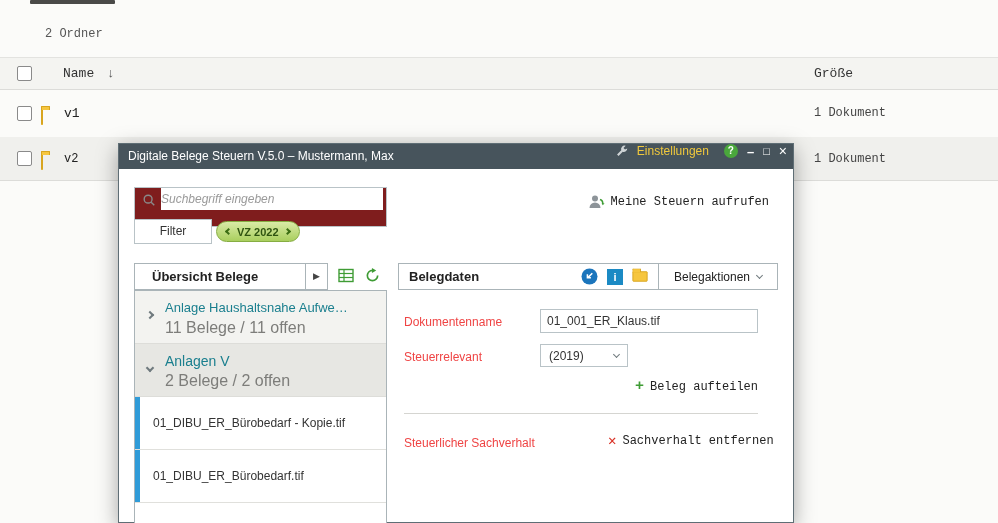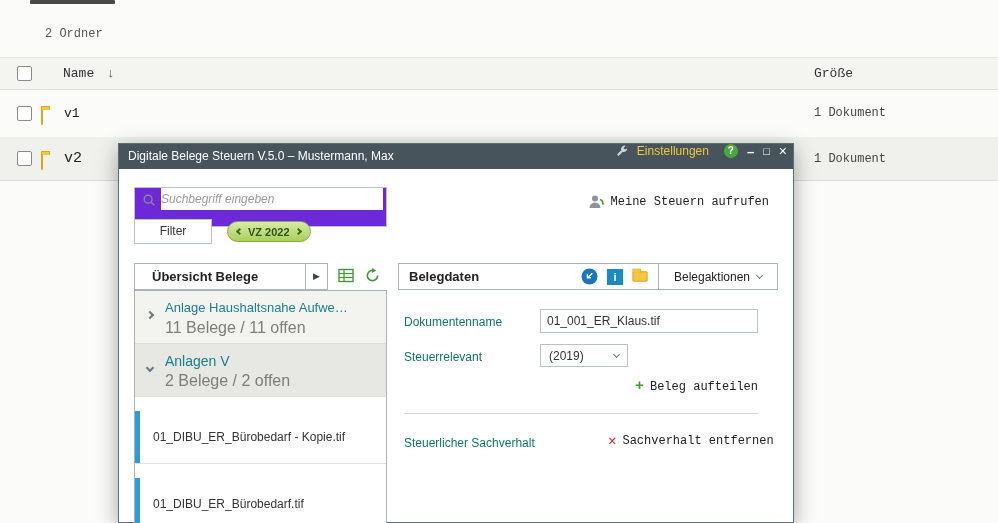--- a/index.html
+++ b/index.html
@@ -20,30 +20,30 @@
   
   .dialog { position:absolute; left:118px; top:143px; width:676px; height:380px; background:#fff;
             border:1px solid #5f6e75; box-shadow:0 6px 20px rgba(0,0,0,.35); }
   .titlebar { position:absolute; left:0; top:0; width:100%; height:25px; background:#47545c; color:#fff; }
   .titlebar .title { position:absolute; left:9px; top:0; line-height:25px; font-size:12px; }
   .tb-controls { position:absolute; right:6px; top:0; height:14px; display:flex; align-items:center; gap:9px; }
   .help-badge { width:14px; height:14px; border-radius:50%; background:#4aa73c; color:#fff; font-size:10px; font-weight:bold;
                 text-align:center; line-height:14px; }
   .win-btn { color:#fff; cursor:default; text-align:center; }
 
-  .searchbox { position:absolute; left:15px; top:43px; width:253px; height:40px; border:1px solid #b9c3c7; background:#6d28d9; }
+  .searchbox { position:absolute; left:15px; top:43px; width:253px; height:40px; border:1px solid #b9c3c7; background:#7f1d1d; }
   .searchbox input { position:absolute; left:26px; top:0; width:222px; height:22px; border:none; outline:none;
                      font-family:"Liberation Sans",sans-serif; font-size:12px; font-style:italic; color:#666; }
   .searchbox input::placeholder { color:#9a9a9a; font-style:italic; }
 
   .flatlink { display:flex; align-items:center; gap:6px; font-size:12px; color:#222; }
 
   .filter-btn { position:absolute; left:15px; top:75px; width:78px; height:25px; background:#fff;
                 border:1px solid #b9c3c7; font-size:12px; text-align:center; line-height:23px; }
-  .vz-pill { position:absolute; left:108px; top:77px; height:21px; border-radius:11px; padding:0 9px;
+  .vz-pill { position:absolute; left:97px; top:77px; height:21px; border-radius:11px; padding:0 9px;
              background:linear-gradient(#d9eaa6,#a9cf5e); border:1px solid #86ad42;
              display:flex; align-items:center; gap:6px; }
   .vz-pill .lbl { font-size:11px; font-weight:bold; color:#2f5410; }
 
   .chev { display:inline-block; width:6px; height:6px; border-right:2px solid #707a7e; border-bottom:2px solid #707a7e; }
   .chev.r { transform:rotate(-45deg); }
   .chev.d { transform:rotate(45deg); }
   .chev.l { transform:rotate(135deg); }
   .chev.green { border-color:#3c6e14; width:5px; height:5px; }
   .chev.small { width:5px; height:5px; border-width:1.5px; }
@@ -51,36 +51,36 @@
   
   .left-panel { position:absolute; left:15px; top:119px; width:253px; height:261px; }
   .lp-header { position:absolute; left:0; top:0; width:194px; height:27px; border:1px solid #aab4b8; background:#fff; display:flex; }
   .lp-header .t { flex:1; font-size:13px; font-weight:bold; line-height:25px; padding-left:17px; color:#222; }
   .lp-expand { width:22px; border-left:1px solid #aab4b8; text-align:center; line-height:25px; font-size:9px; color:#444; }
   .lp-list { position:absolute; left:0; top:27px; width:253px; height:234px; border:1px solid #aab4b8; background:#fff; overflow:hidden; }
   .group { position:relative; height:53px; border-bottom:1px solid #ddddd9; }
   .group .glabel { position:absolute; left:30px; top:9px; font-size:13px; color:#1a7f8e; white-space:nowrap; overflow:hidden; max-width:212px; }
   .group .gcount { position:absolute; left:30px; top:28px; font-size:16px; color:#7d7d7a; }
   .group .gchev { position:absolute; left:12px; top:21px; }
-  .docitem { position:relative; height:53px; background:#fff; border-bottom:1px solid #e0e0dc;margin-top:14px; }
+  .docitem { position:relative; height:53px; background:#fff; border-bottom:1px solid #e0e0dc; }
   .docitem .bar { position:absolute; left:0; top:0; bottom:0; width:5px; background:#2f9bd8; }
   .docitem .dlabel { position:absolute; left:18px; top:0; line-height:52px; font-size:12px; color:#333; white-space:nowrap; }
 
   
   .right-panel { position:absolute; left:279px; top:119px; width:380px; height:261px; }
   .rp-header { position:absolute; left:0; top:0; width:380px; height:27px; border:1px solid #aab4b8; background:#fff;
                display:flex; align-items:center; }
   .rp-header .t { font-size:13px; font-weight:bold; padding-left:10px; color:#222; flex:1; }
   .rp-icons { display:flex; align-items:center; gap:9px; padding-right:10px; }
   .info-badge { width:16px; height:16px; background:#1b8ac4; color:#fff; font-weight:bold; font-size:11px;
                 text-align:center; line-height:16px; }
   .actions-seg { height:100%; border-left:1px solid #aab4b8; width:119px; display:flex; align-items:center;
                  justify-content:center; gap:7px; font-size:12px; color:#222; }
 
-  .fld-label { position:absolute; font-size:12px; color:#0f766e; }
+  .fld-label { position:absolute; font-size:12px; color:#ef4444; }
   .txt-input { position:absolute; height:24px; border:1px solid #b9c3c7; background:#fff; font-family:"Liberation Sans",sans-serif;
                font-size:12px; color:#333; padding:0 6px; outline:none; }
   .selectbox { position:absolute; height:23px; border:1px solid #b9c3c7; background:#fff; display:flex; align-items:center;
                font-size:12px; color:#333; padding:0 8px; justify-content:space-between; }
   .divider { position:absolute; height:1px; background:#d5d5d1; }
   .plus { color:#3f9c35; font-weight:bold; font-size:15px; line-height:12px; }
   .redx { color:#d93025; font-weight:bold; font-size:14px; line-height:12px; }
 </style>
 </head>
 <body>
@@ -103,21 +103,21 @@
   <div class="row" style="top:90px;height:47px;">
     <span class="checkbox" style="left:17px;top:16px;"></span>
     <span class="folder abs" style="left:41px;top:19px;"></span>
     <span class="abs" style="left:64px;top:0;line-height:47px;font-size:13px;color:#222;">v1</span>
     <span class="abs" style="left:814px;top:0;line-height:47px;font-size:12px;color:#444;">1 Dokument</span>
   </div>
 
   <div class="row" style="top:137px;height:44px;background:#f0f0ed;border-bottom:1px solid #dcdcd9;">
     <span class="checkbox" style="left:17px;top:14px;"></span>
     <span class="folder abs" style="left:41px;top:17px;"></span>
-    <span class="abs" style="left:64px;top:0;line-height:44px;font-size:15px;color:#222;">v2</span>
+    <span class="abs" style="left:64px;top:0;line-height:44px;font-size:12px;color:#222;">v2</span>
     <span class="abs" style="left:814px;top:0;line-height:44px;font-size:12px;color:#444;">1 Dokument</span>
   </div>
 
   <div class="dialog">
 
     <div class="titlebar">
       <span class="title">Digitale Belege Steuern V.5.0 – Mustermann, Max</span>
       <div class="tb-controls">
         <span style="display:flex;">
           <svg width="12" height="12" viewBox="0 0 16 16">

